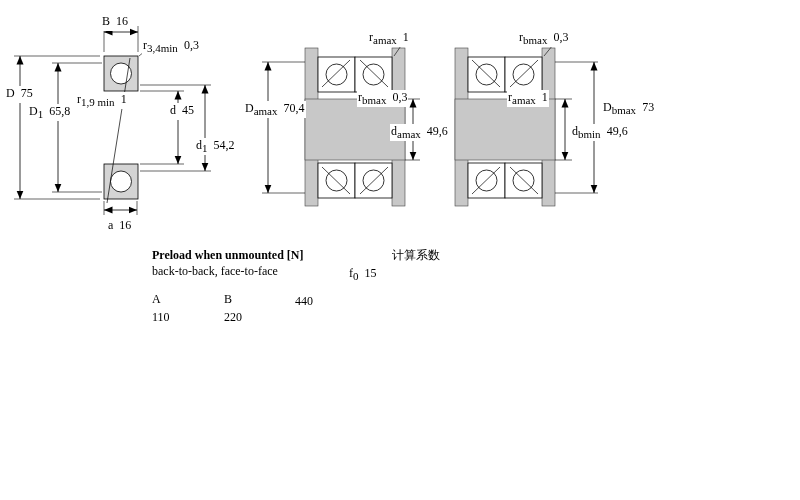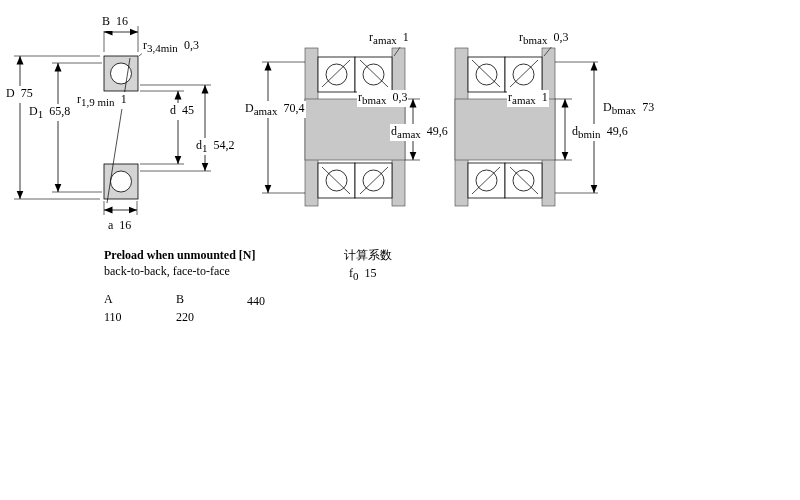--- a/index.html
+++ b/index.html
@@ -10,21 +10,21 @@
   }
   svg.draw { position:absolute; left:0; top:0; z-index:1; }
   .lbl {
     position:absolute; z-index:2; background:#fff; font-size:12px;
     line-height:14px; white-space:nowrap; padding:0 1px;
   }
   .lbl sub { font-size:11px; }
   .lbl .v { margin-left:6px; }
   .txt {
     position:absolute; z-index:2; font-size:12px; line-height:14px;
-    white-space:nowrap; background:#fff;
+    white-space:nowrap; background:#fff;margin-left:48px;
   }
   .bold { font-weight:bold; }
 </style>
 </head>
 <body>
 
 <div class="canvas">
 
   <svg class="draw" width="800" height="500" viewBox="0 0 800 500">
     <defs>

